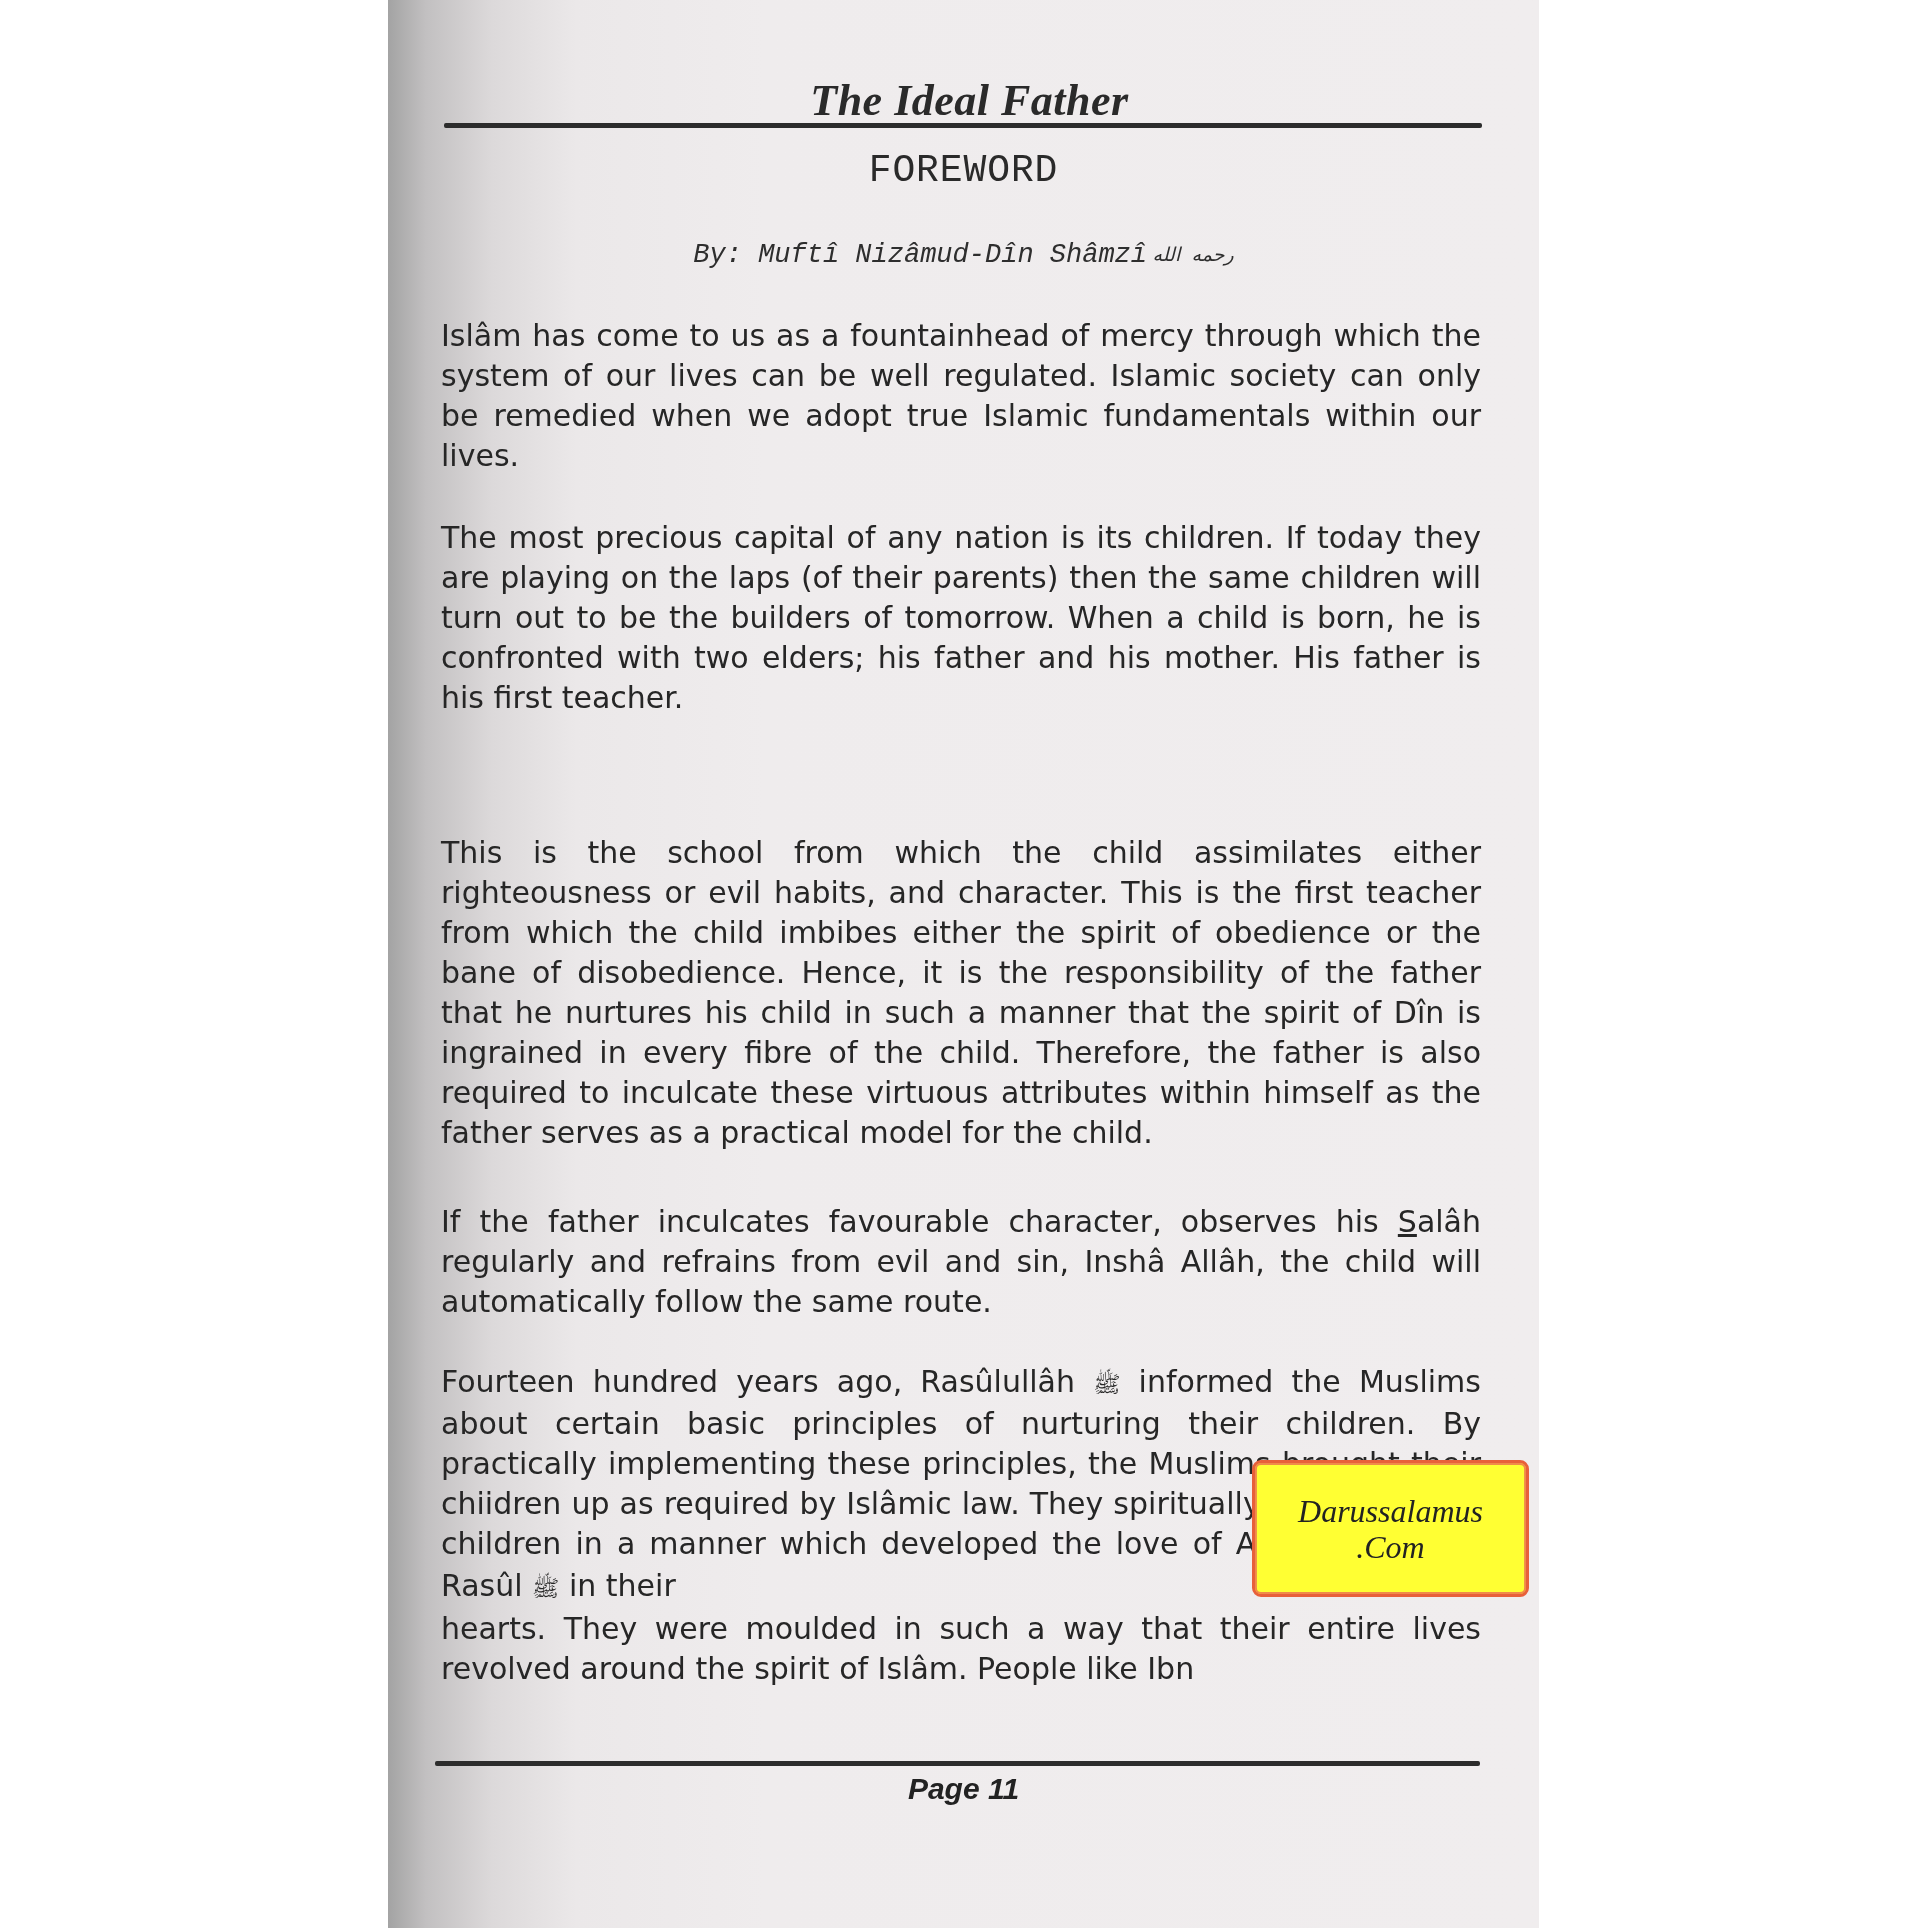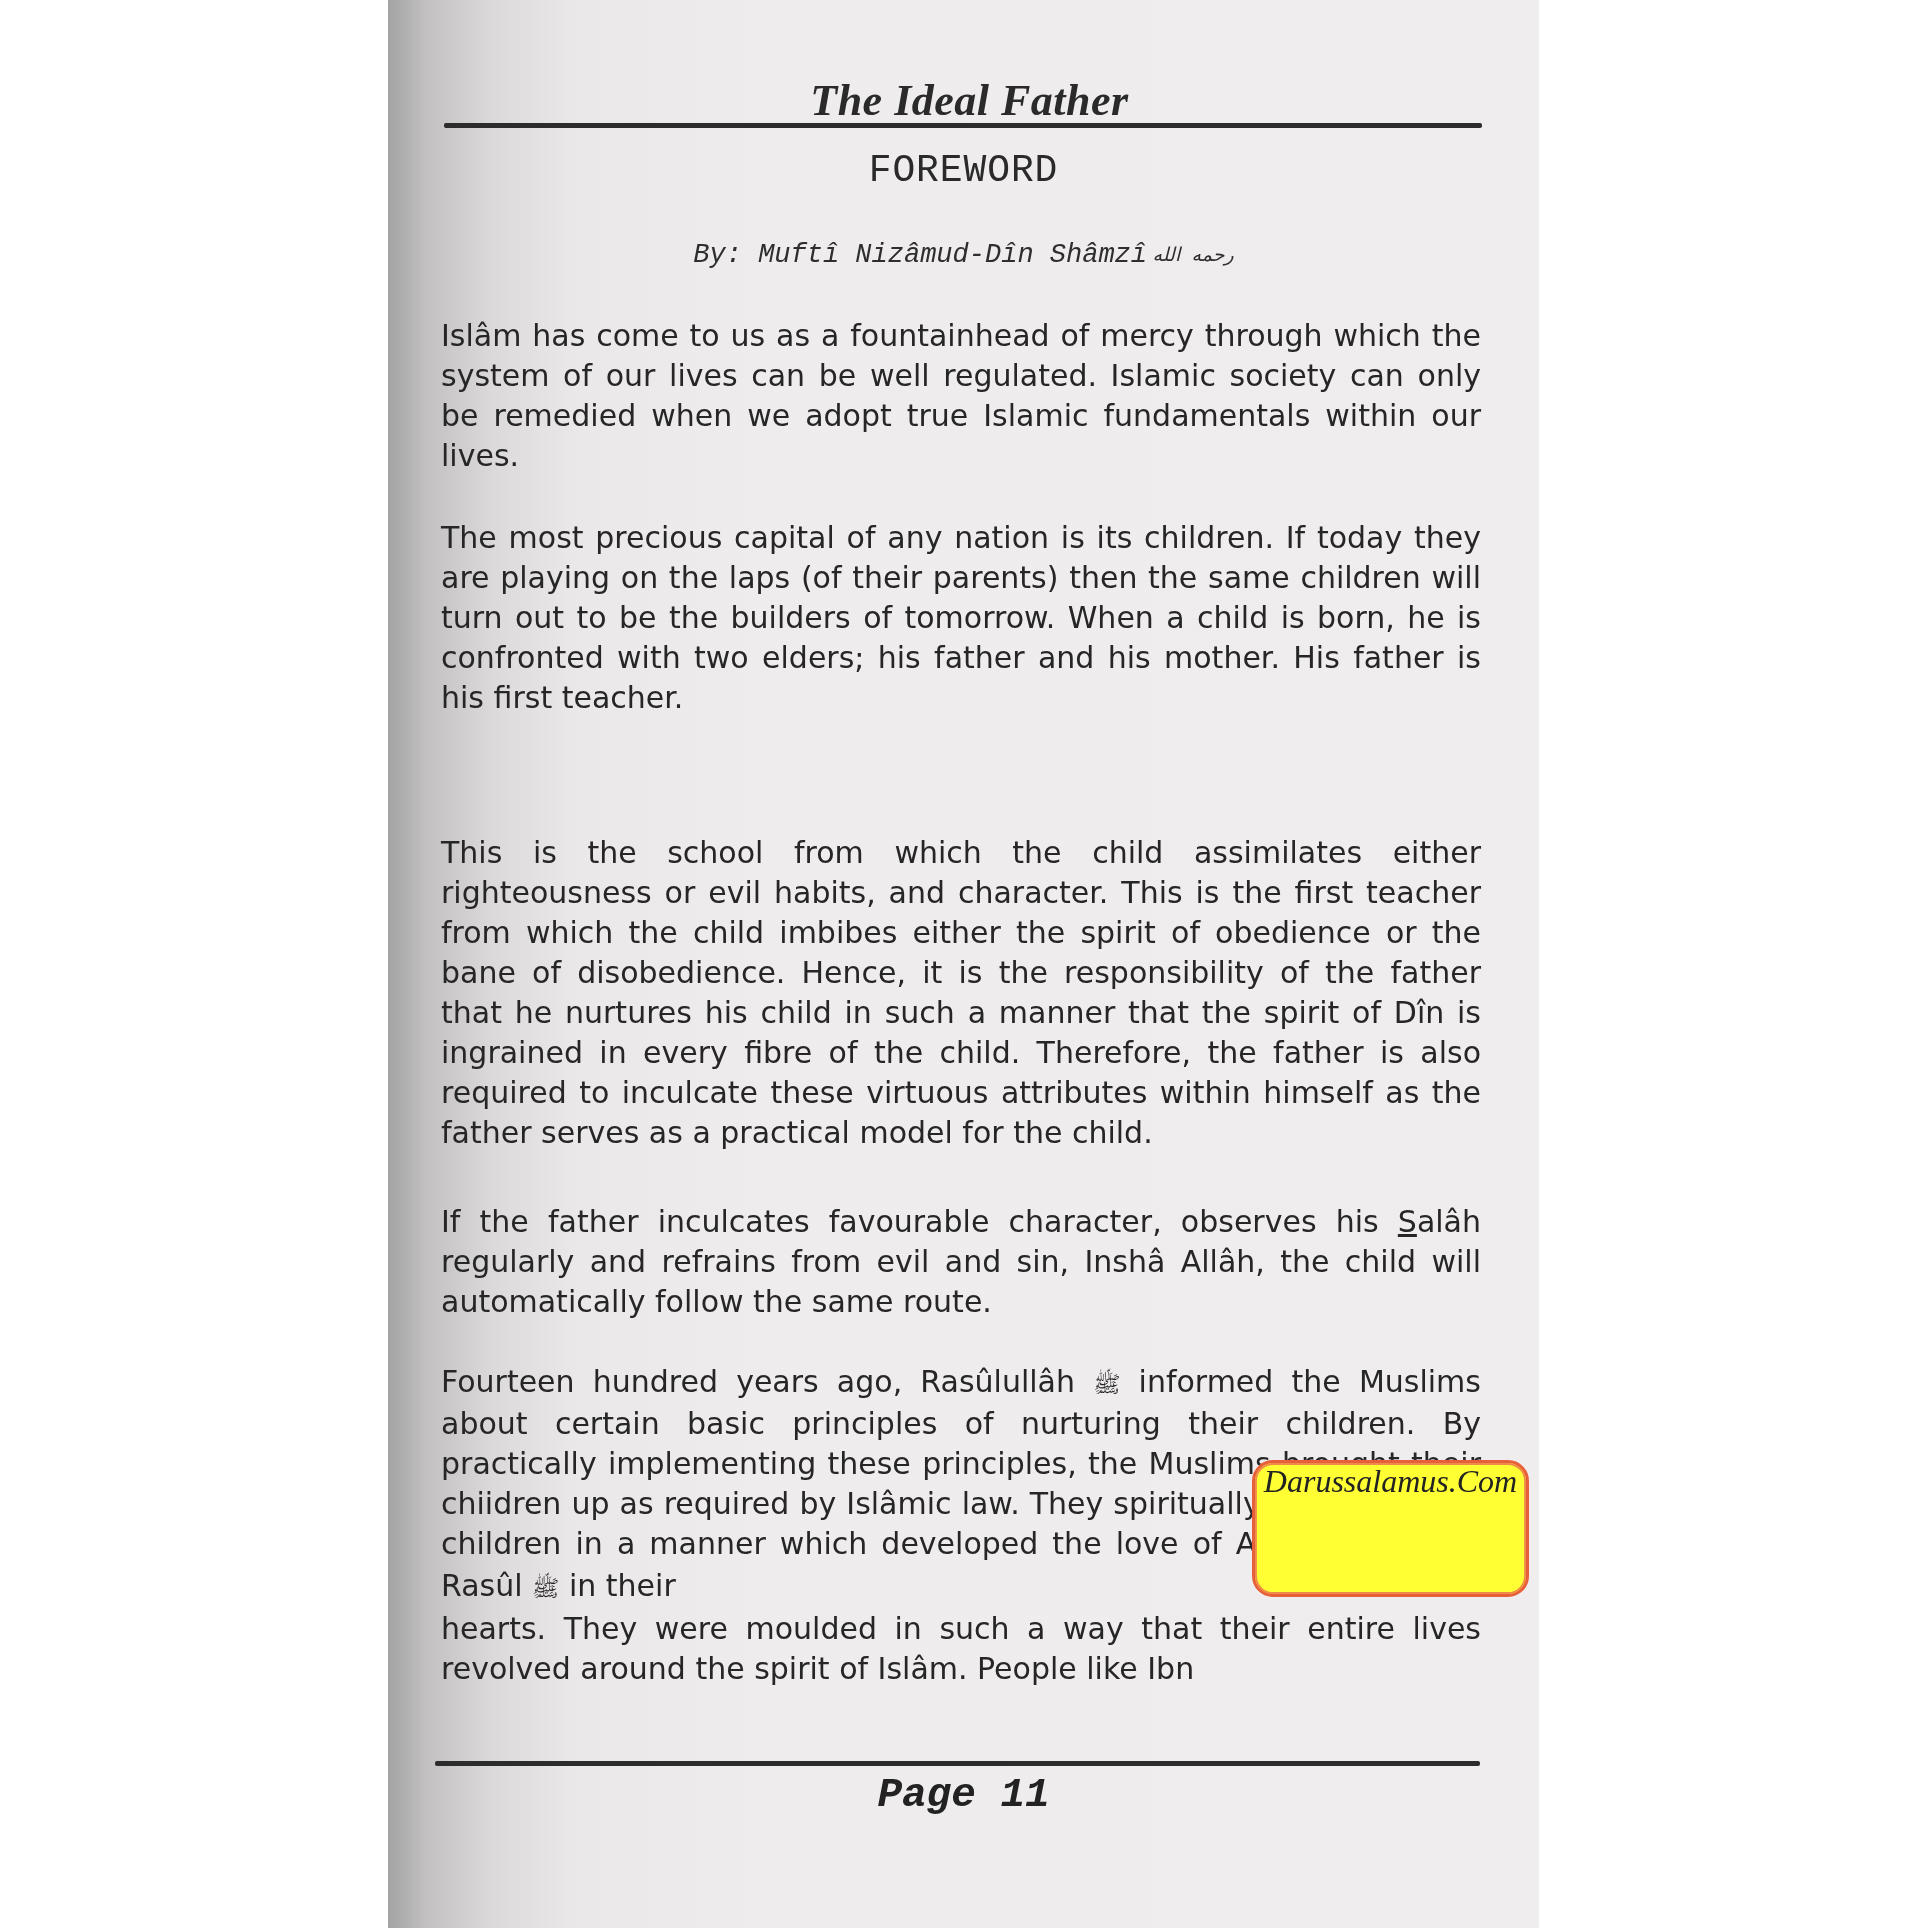--- a/index.html
+++ b/index.html
@@ -38,29 +38,29 @@
   .p1 { top:316px; }
   .p2 { top:518px; }
   .p3 { top:833px; }
   .p4 { top:1202px; }
   .p5 { top:1362px; }
   .p5b { top:1609px; }
   .u { text-decoration:underline; }
   .saw { font-size:22.6px; }
   .page-number {
     position:absolute; left:0; width:100%; top:1772px; text-align:center;
-    font-family:Liberation Mono, monospace; font-style:italic; font-weight:bold;
-    font-size:41px; color:#222;
+    font-family:Liberation Sans, sans-serif; font-style:italic; font-weight:bold;
+    font-size:30px; color:#222;
   }
   .watermark {
     position:absolute; left:1252px; top:1460px; width:277px; height:137px;
-    background:#ffff33; border:3.8px solid #e8603a; border-radius:21px;
+    background:#ffff33; border:3.8px solid #e8603a; border-radius:9px;
     box-shadow:0 0 0 1.9px #f08a4a inset;
     font-family:"Liberation Serif", serif; font-style:italic; font-size:32px; color:#222;
-    text-align:center; display:flex; flex-direction:row; justify-content:center; line-height:36px;
+    text-align:center; display:flex; flex-direction:column; justify-content:center; line-height:36px;
     box-sizing:border-box;
   }
 </style>
 </head>
 <body>
 
 <div class="page">
   <div class="running-head">The Ideal Father</div>
   <div class="rule top"></div>
 

